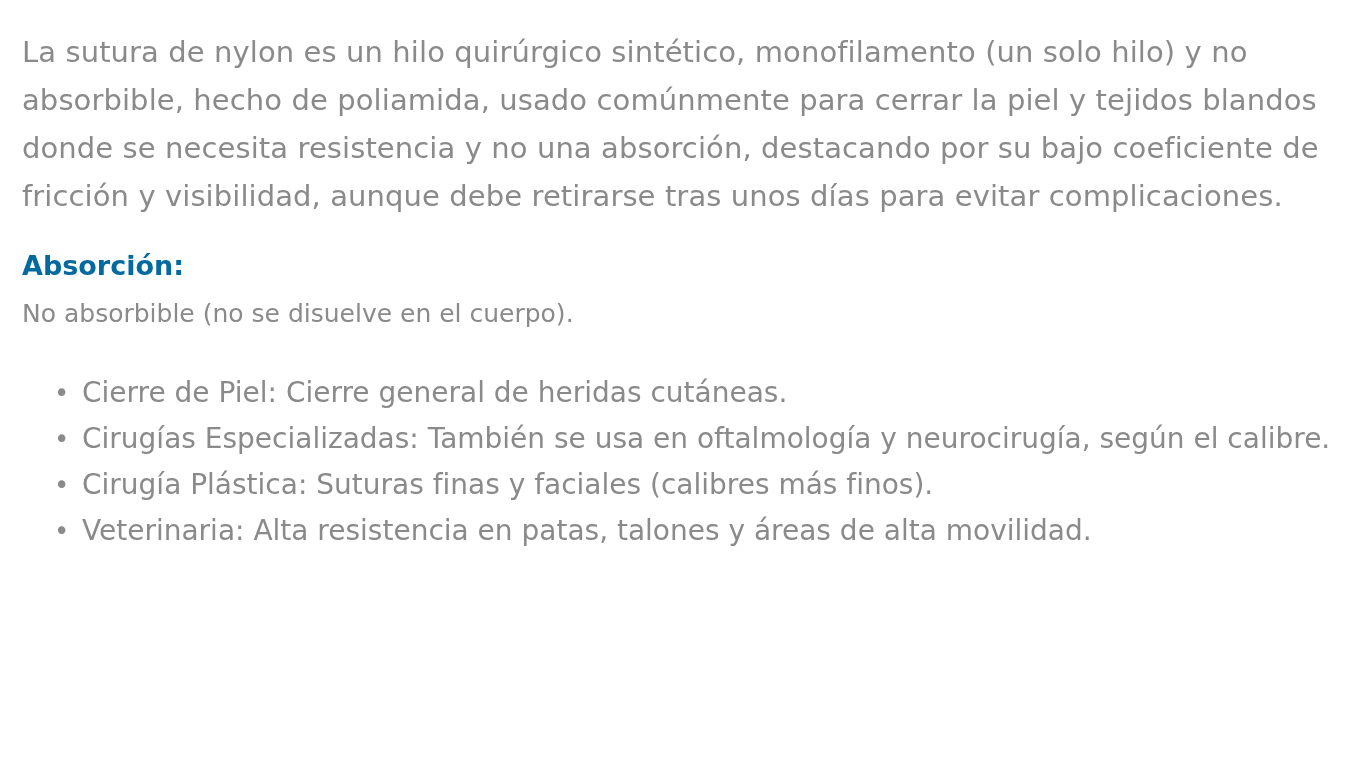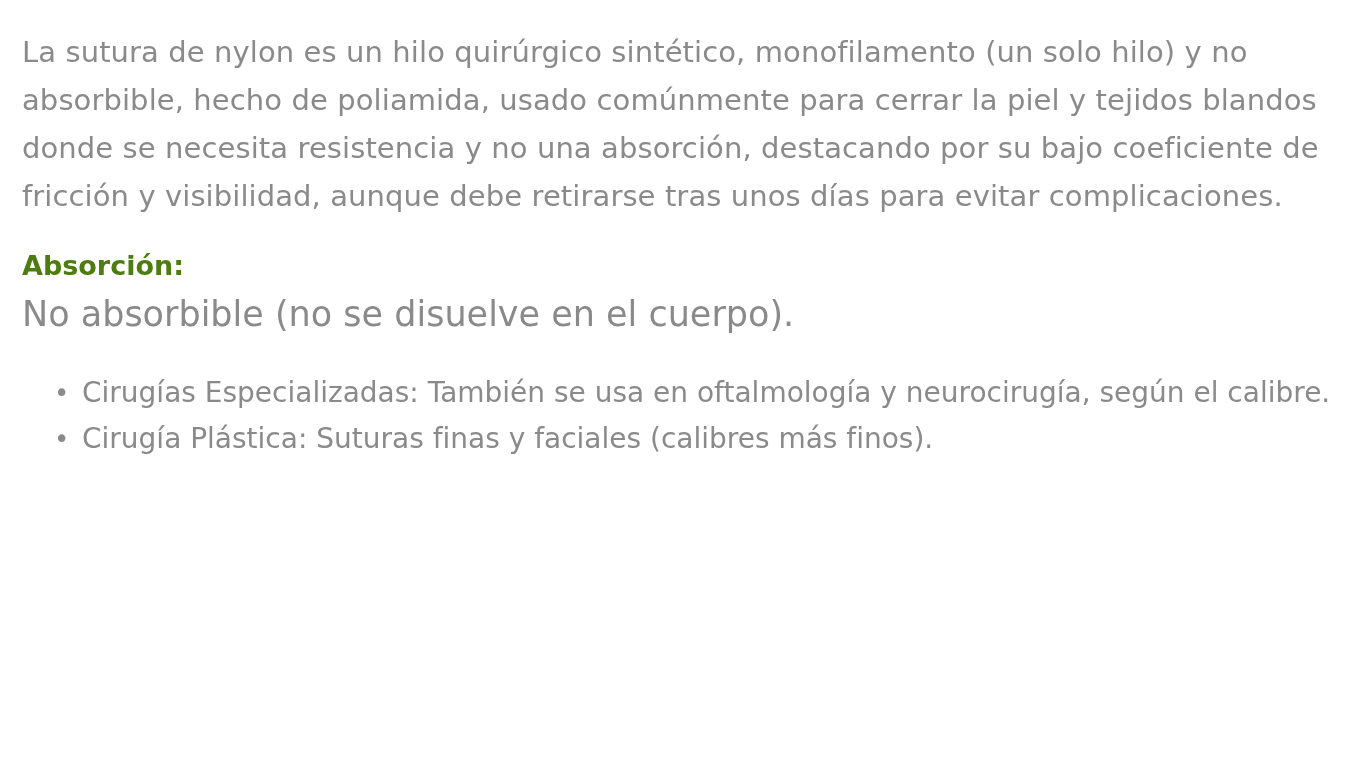--- a/index.html
+++ b/index.html
@@ -26,29 +26,29 @@
     line-height: 48px;
     font-weight: 400;
     letter-spacing: 0.1px;
     margin: 0 0 26px 0;
     max-width: 1320px;
   }
   .section {
     margin: 0 0 22px 0;
   }
   .section-heading {
-    color: #4d7c0f;
+    color: #0369a1;
     font-size: 27px;
     line-height: 40px;
     font-weight: 700;
     margin: 8px 0 6px 0;
   }
   .section-text {
     color: #8a8a8a;
-    font-size: 35px;
+    font-size: 25px;
     line-height: 44px;
     font-weight: 400;
     margin: 0;
   }
   .bullets {
     list-style: none;
     margin: 0;
     padding: 0;
   }
   .bullets li {
@@ -80,18 +80,20 @@
 
   <div class="section">
     <h2 class="section-heading">Absorción:</h2>
     <p class="section-text">No absorbible (no se disuelve en el cuerpo).</p>
   </div>
 
   <div class="spacer-sm"></div>
 
   <div class="section">
     <ul class="bullets">
+      <li>Cierre de Piel: Cierre general de heridas cutáneas.</li>
       <li>Cirugías Especializadas: También se usa en oftalmología y neurocirugía, según el calibre.</li>
       <li>Cirugía Plástica: Suturas finas y faciales (calibres más finos).</li>
+      <li>Veterinaria: Alta resistencia en patas, talones y áreas de alta movilidad.</li>
     </ul>
   </div>
 
 </div>
 
 </body></html>

